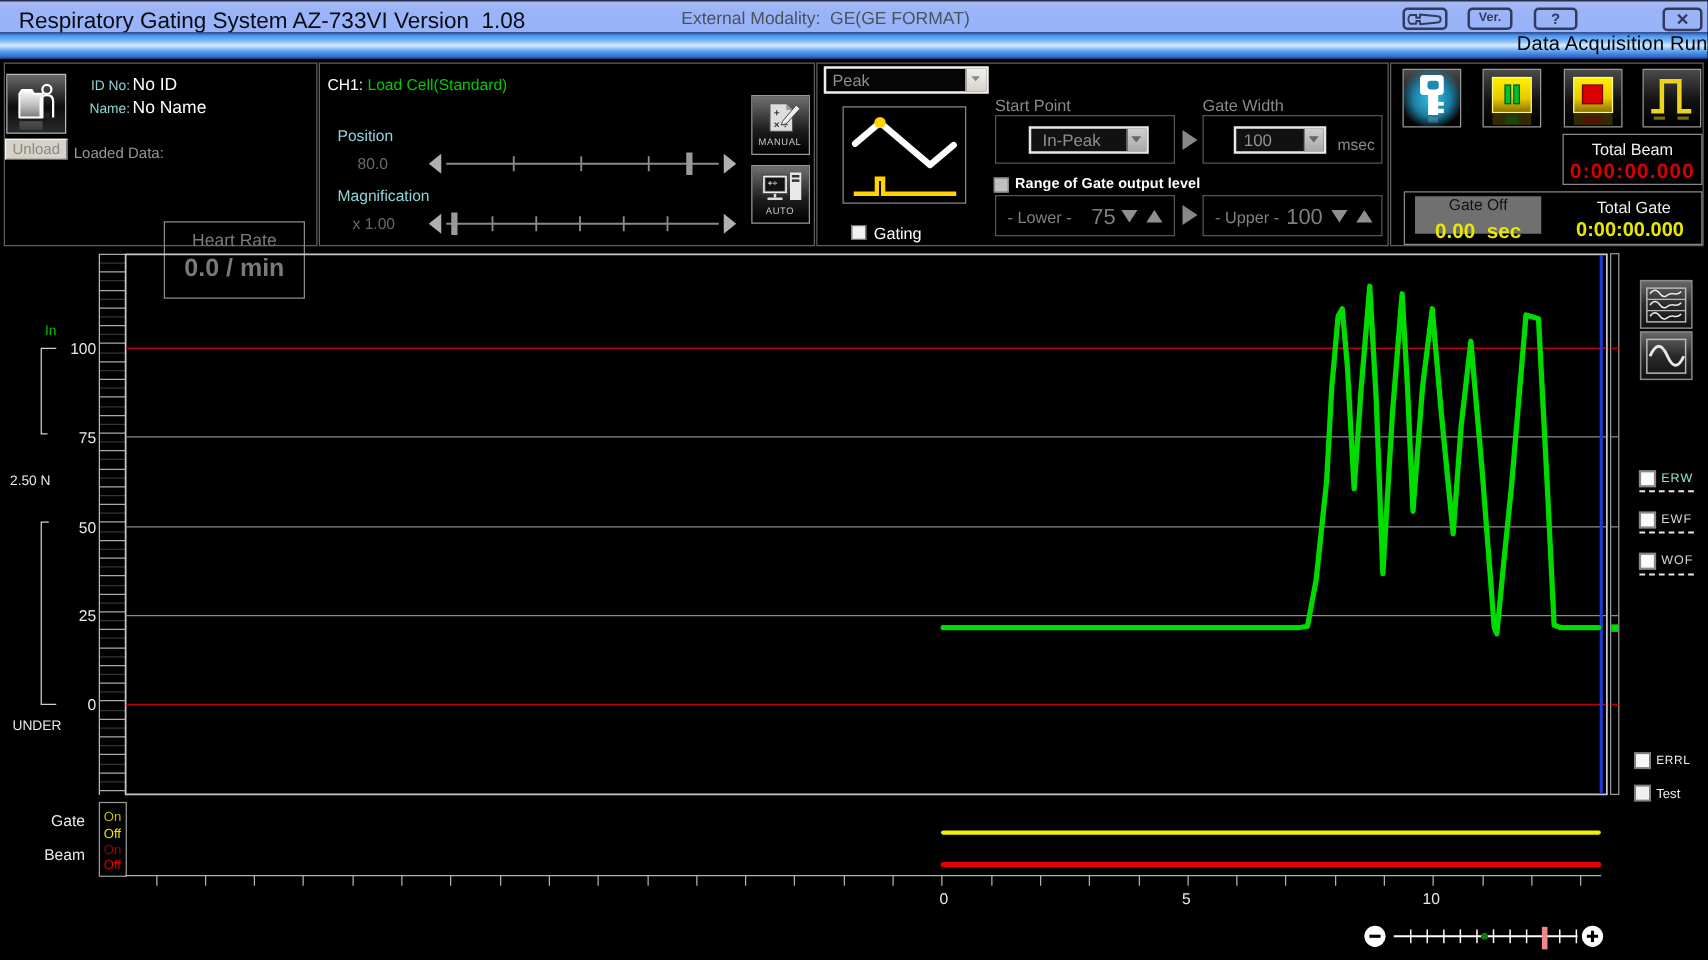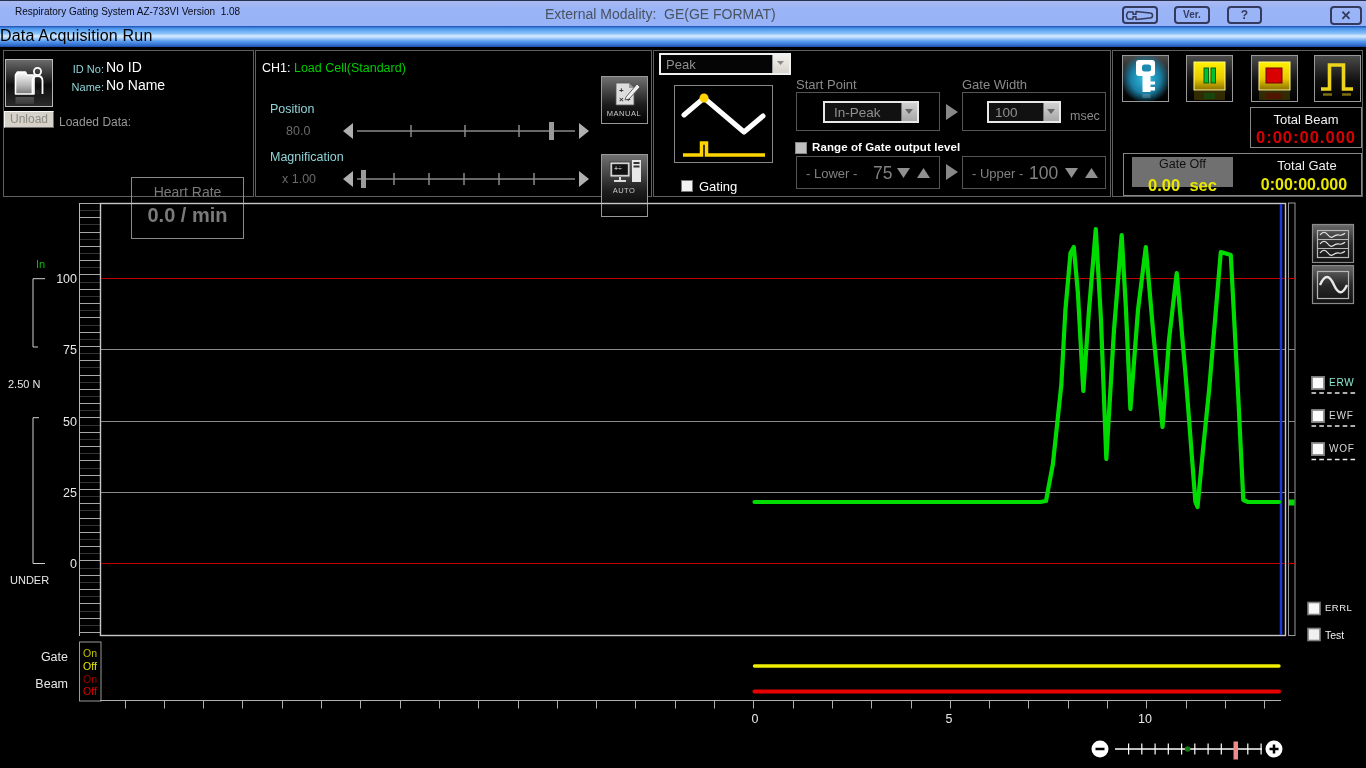--- a/index.html
+++ b/index.html
@@ -6,29 +6,29 @@
   html,body { width:1366px; height:768px; background:#000; overflow:hidden;
     font-family:"Liberation Sans", sans-serif; }
   .abs { position:absolute; }
   #titlebar { position:absolute; left:0; top:0; width:1366px; height:26px;
     background:linear-gradient(180deg,#aab9f0 0%,#9ab4f7 30%,#98b3f7 100%); border-top:1px solid #26314f; }
   .tbtn { position:absolute; top:5px; height:18px; border:2px solid #333a5e;
     border-radius:4px; color:#333a5e; font-weight:bold; text-align:center; }
   #dataacq { position:absolute; left:0; top:26px; width:1366px; height:21px;
     background:linear-gradient(180deg,#1c4fae 0%,#4c95ec 12%,#86c0f8 35%,#d8eaff 48%,#b8d9fc 55%,#5b9ff0 72%,#2f6bcc 92%,#1a4aa4 100%);
   }
-  #dataacq div { text-align:left; font-size:16px; font-weight:normal; color:#000; padding-top:1px; letter-spacing:0.2px; }
+  #dataacq div { text-align:right; font-size:16px; font-weight:normal; color:#000; padding-top:1px; letter-spacing:0.2px; }
   .sect { position:absolute; border:1px solid #5f5f5f; background:#000; }
   .cyan { color:#8fd4d8; }
   .gray { color:#8a8a8a; }
 </style>
 </head>
 <body>
 <div id="titlebar">
-  <div class="abs" style="left:15px;top:5px;font-size:10px;color:#0a0a14;">Respiratory Gating System AZ-733VI Version&nbsp; 1.08</div>
+  <div class="abs" style="left:15px;top:5px;font-size:18px;color:#0a0a14;">Respiratory Gating System AZ-733VI Version&nbsp; 1.08</div>
   <div class="abs" style="left:545px;top:5px;font-size:14px;color:#49525f;">External Modality:&nbsp; GE(GE FORMAT)</div>
   <div class="tbtn" style="left:1122px;width:36px;">
     <svg width="30" height="13" viewBox="0 0 30 13" style="margin-top:0.5px">
         <path d="M3 3 L8 3 L8 5.2 L11 5.2 L11 2.6 L25 4 A2.3 2.3 0 0 1 25 9 L11 10.4 L11 7.8 L8 7.8 L8 10 L3 10 A5.5 5.5 0 0 1 3 3 Z" fill="none" stroke="#333a5e" stroke-width="1.5" stroke-linejoin="round"></path>
       </svg>
   </div>
   <div class="tbtn" style="left:1174px;width:36px;font-size:10px;line-height:14px;">Ver.</div>
   <div class="tbtn" style="left:1227px;width:35px;font-size:12px;line-height:14px;">?</div>
   <div class="tbtn" style="left:1330px;width:32px;height:19px;font-size:13px;line-height:15px;">✕</div>
 </div>
@@ -95,21 +95,21 @@
     <svg width="45" height="46" viewBox="0 0 45 46">
       <path d="M14 6 h13 l5 5 v17 h-18 z" fill="#ddd" stroke="#555" stroke-width="0.8"></path>
       <path d="M27 6 v5 h5 z" fill="#999"></path>
       <text x="17" y="16" font-size="8" fill="#333" font-weight="bold">+</text>
       <text x="17" y="25" font-size="8" fill="#333" font-weight="bold">×</text>
       <text x="24" y="25" font-size="8" fill="#333" font-weight="bold">÷</text>
       <path d="M24 20 L35 7 l3 3 L27 22 l-4 1 z" fill="#eee" stroke="#444" stroke-width="0.8"></path>
       <text x="22" y="39" font-size="7.5" fill="#c8c8c8" text-anchor="middle" letter-spacing="0.5">MANUAL</text>
     </svg>
   </div>
-  <div class="abs" style="left:345px;top:81px;width:47px;height:63px;border:1px solid #999;background:linear-gradient(180deg,#707070,#1c1c1c 60%,#000);margin-top:22px;">
+  <div class="abs" style="left:345px;top:81px;width:47px;height:47px;border:1px solid #999;background:linear-gradient(180deg,#707070,#1c1c1c 60%,#000);">
     <svg width="45" height="45" viewBox="0 0 45 45">
       <rect x="8" y="7" width="20" height="15" fill="#eee" stroke="#444" stroke-width="1"></rect>
       <rect x="10" y="9" width="16" height="11" fill="#111" stroke="#888" stroke-width="0.6"></rect>
       <text x="12" y="16" font-size="7" fill="#fff">+÷</text>
       <line x1="18" y1="22" x2="18" y2="25" stroke="#ddd" stroke-width="2"></line>
       <line x1="12" y1="26" x2="24" y2="26" stroke="#ddd" stroke-width="2"></line>
       <rect x="30" y="5" width="9" height="22" fill="#e8e8e8"></rect>
       <rect x="31.5" y="7" width="6" height="2" fill="#333"></rect>
       <rect x="31.5" y="10.5" width="6" height="2" fill="#333"></rect>
       <text x="22" y="38" font-size="7.5" fill="#c8c8c8" text-anchor="middle" letter-spacing="0.5">AUTO</text>

